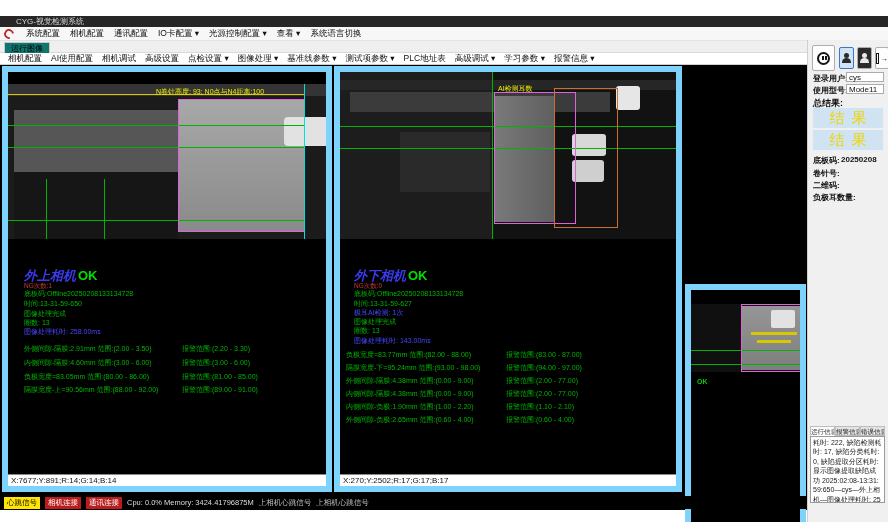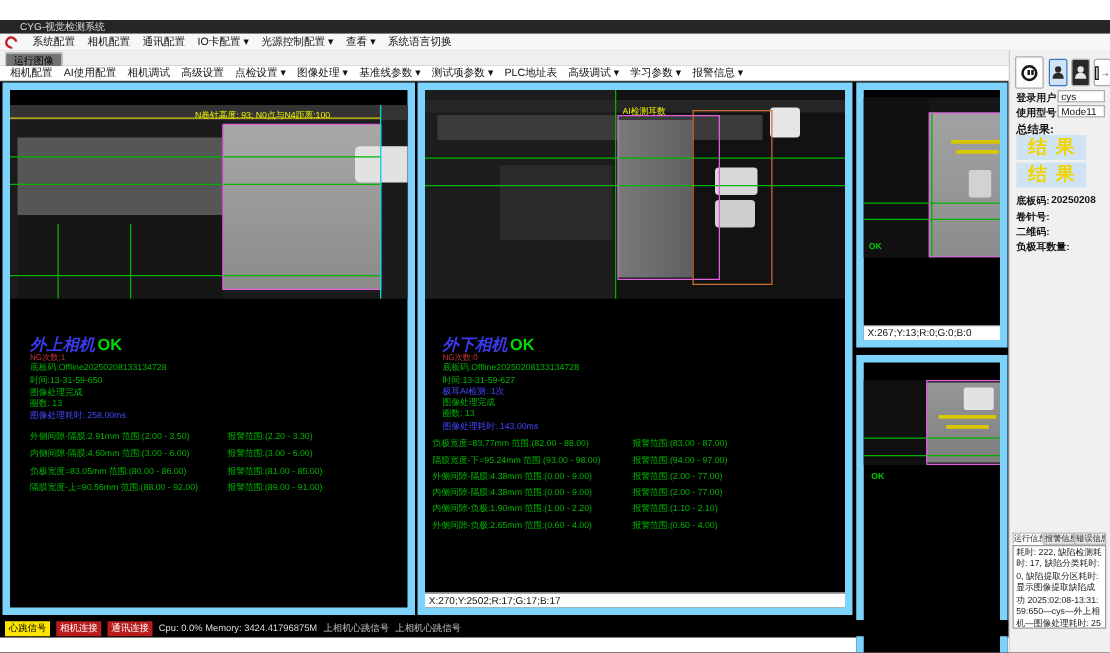--- a/index.html
+++ b/index.html
@@ -8,21 +8,21 @@
   .abs{position:absolute}
   
   #titlebar{left:0;top:16px;width:888px;height:11px;background:#262626;color:#d8d8d8;
             font-size:8px;line-height:11px;padding-left:16px;box-sizing:border-box}
   #menubar{left:0;top:27px;width:888px;height:14px;background:#f7f7f7;border-bottom:1px solid #e3e3e3;
            display:flex;align-items:center;gap:10px;padding-left:4px;box-sizing:border-box}
   .menu-item{font-size:8.5px;color:#111;white-space:nowrap;cursor:default}
   #logo{width:10px;height:10px;border:2px solid #c42020;border-radius:50%;border-right-color:transparent;
         transform:rotate(35deg);box-sizing:border-box;margin-right:2px}
   #tabstrip{left:0;top:41px;width:888px;height:12px;background:#efefef;border-bottom:1px solid #d9d9d9;box-sizing:border-box}
-  #tab-run{position:absolute;left:4px;top:1px;height:11px;background:#737373;border:1px solid #c9c9c9;border-bottom:none;
+  #tab-run{position:absolute;left:4px;top:1px;height:11px;background:#0f766e;border:1px solid #c9c9c9;border-bottom:none;
            font-size:8px;line-height:11px;padding:0 6px;box-sizing:border-box}
   #toolbar{left:0;top:53px;width:888px;height:12px;background:#fff;border-bottom:1px solid #cfcfcf;
            display:flex;align-items:center;gap:9px;padding-left:8px;box-sizing:border-box}
   .tool-item{font-size:8.5px;color:#111;white-space:nowrap;cursor:default}
   
   #main{left:0;top:65px;width:807px;height:445px;background:#000}
   .view{position:absolute;border:6px solid #7dd3fc;box-sizing:border-box;background:#000}
   .imgarea{position:absolute;left:0;width:100%;overflow:hidden;background:#181818}
   .block{position:absolute}
   .hl{position:absolute;height:1px;background:#00b400}
@@ -51,22 +51,22 @@
   .btn.active{background:#cfe4f7;border:1px solid #3a78c2}
   .btn.dark{background:#2a2a2a}
   .pause-circle{width:13px;height:13px;border:2px solid #141414;border-radius:50%;position:relative;box-sizing:border-box}
   .pbar{position:absolute;top:2.5px;width:2px;height:4px;background:#141414}
   .pbar.l{left:2.5px}.pbar.r{left:5.5px}
   .u-head{position:absolute;left:50%;top:3px;margin-left:-2.5px;width:5px;height:5px;border-radius:50%;background:#2a2a2a}
   .u-body{position:absolute;left:50%;bottom:3px;margin-left:-4.5px;width:9px;height:5px;border-radius:5px 5px 0 0;background:#2a2a2a}
   .u-head.w,.u-body.w{background:#e8e8e8}
   .door{width:7px;height:11px;border:1.5px solid #141414;box-sizing:border-box;background:#fff}
   .door-arrow{font-size:8px;color:#141414;font-weight:bold;margin-left:1px}
-  .result-box{position:absolute;left:5px;width:56px;height:20px;background:#cfe3f3;
-              color:#f0d400;font-size:15px;font-weight:bold;text-align:center;line-height:20px;letter-spacing:7px;text-indent:7px}
+  .result-box{position:absolute;left:5px;width:70px;height:20px;background:#cfe3f3;
+              color:#f0d400;font-size:15px;font-weight:normal;text-align:center;line-height:20px;letter-spacing:7px;text-indent:7px}
   .logtab{position:absolute;top:0;height:10px;font-size:6.5px;line-height:10px;text-align:center;width:25px;
           background:#e4e4e4;border:1px solid #bdbdbd;box-sizing:border-box;color:#222;white-space:nowrap;overflow:hidden}
   .logtab.sel{background:#fff;border-bottom:1px solid #fff}
   #logbox{position:absolute;left:2px;top:396px;width:75px;height:67px;background:#fff;border:1px solid #9a9a9a;
           box-sizing:border-box;font-size:7px;line-height:1.35;color:#222;padding:1px 2px;overflow:hidden;word-break:break-all}
   
   #statusbar{left:0;top:496px;width:807px;height:13px;background:#000;display:flex;align-items:center;padding-left:4px;box-sizing:border-box;gap:5px}
   .badge{font-size:7.5px;padding:1px 3px;white-space:nowrap}
   .badge.yellow{background:#ffe600;color:#000}
   .badge.red{background:#b91c1c;color:#fff}
@@ -147,20 +147,21 @@
       <span class="alarm" style="left:158px">报警范围:(3.00 - 6.00)</span>
     </div>
     <div class="mrow" style="left:16px;top:300px;width:300px">
       <span>负极宽度=83.05mm 范围:(80.00 - 86.00)</span>
       <span class="alarm" style="left:158px">报警范围:(81.00 - 85.00)</span>
     </div>
     <div class="mrow" style="left:16px;top:313px;width:300px">
       <span>隔膜宽度-上=90.56mm 范围:(88.00 - 92.00)</span>
       <span class="alarm" style="left:158px">报警范围:(89.00 - 91.00)</span>
     </div>
+    <div class="coordbar" style="bottom:0">X:7677;Y:891;R:14;G:14;B:14</div>
   </div>
 
   <div class="view" style="left:334px;top:1px;width:348px;height:426px">
     <div class="imgarea" style="top:0;height:167px;background:#121212">
       <div class="block" style="left:0;top:0;width:152px;height:167px;background:#1d1d1d"></div>
       <div class="block" style="left:0;top:8px;width:348px;height:10px;background:#262626"></div>
       <div class="block" style="left:10px;top:20px;width:260px;height:20px;background:#3b3b3b"></div>
       <div class="block" style="left:60px;top:60px;width:90px;height:60px;background:#2a2a2a"></div>
       <div class="block" style="left:154px;top:24px;width:60px;height:126px;background:linear-gradient(90deg,#7a7a7a,#5f5f5f)"></div>
       <div class="block" style="left:232px;top:62px;width:34px;height:22px;background:#d8d8d8;border-radius:3px"></div>
@@ -203,35 +204,20 @@
       <span>内侧间隙-负极:1.90mm 范围:(1.00 - 2.20)</span>
       <span class="alarm" style="left:160px">报警范围:(1.10 - 2.10)</span>
     </div>
     <div class="mrow" style="left:6px;top:343px;width:336px">
       <span>外侧间隙-负极:2.65mm 范围:(0.60 - 4.00)</span>
       <span class="alarm" style="left:160px">报警范围:(0.60 - 4.00)</span>
     </div>
     <div class="coordbar" style="bottom:0">X:270;Y:2502;R:17;G:17;B:17</div>
   </div>
 
-  <div class="view" style="left:685px;top:1px;width:121px;height:212px">
-    <div class="imgarea" style="top:6px;height:128px;background:#161616">
-      <div class="block" style="left:0;top:0;width:52px;height:128px;background:#101010"></div>
-      <div class="block" style="left:52px;top:12px;width:64px;height:116px;background:linear-gradient(#a2a2a2,#8c8c8c)"></div>
-      <div class="block" style="left:84px;top:58px;width:18px;height:22px;background:#d2d2d2;border-radius:2px"></div>
-      <div class="ybar" style="left:70px;top:34px;width:42px;height:3px"></div>
-      <div class="ybar" style="left:74px;top:42px;width:34px;height:3px"></div>
-      <div class="hl" style="left:0;top:84px;width:121px"></div>
-      <div class="hl" style="left:0;top:97px;width:121px"></div>
-      <div class="vl" style="left:54px;top:12px;height:116px"></div>
-      <div class="prect" style="left:52px;top:12px;width:64px;height:116px"></div>
-      <div class="okmini" style="left:4px;top:116px">OK</div>
-    </div>
-    <div class="coordbar" style="bottom:0">X:267;Y:13;R:0;G:0;B:0</div>
-  </div>
 
   <div class="view" style="left:685px;top:219px;width:121px;height:271px">
     <div class="imgarea" style="top:14px;height:68px;background:#161616">
       <div class="block" style="left:0;top:0;width:50px;height:68px;background:#101010"></div>
       <div class="block" style="left:50px;top:2px;width:64px;height:64px;background:linear-gradient(#969696,#7e7e7e)"></div>
       <div class="block" style="left:80px;top:6px;width:24px;height:18px;background:#e2e2e2;border-radius:2px"></div>
       <div class="ybar" style="left:60px;top:28px;width:46px;height:3px"></div>
       <div class="ybar" style="left:66px;top:36px;width:34px;height:3px"></div>
       <div class="hl" style="left:0;top:46px;width:121px"></div>
       <div class="hl" style="left:0;top:60px;width:121px"></div>

